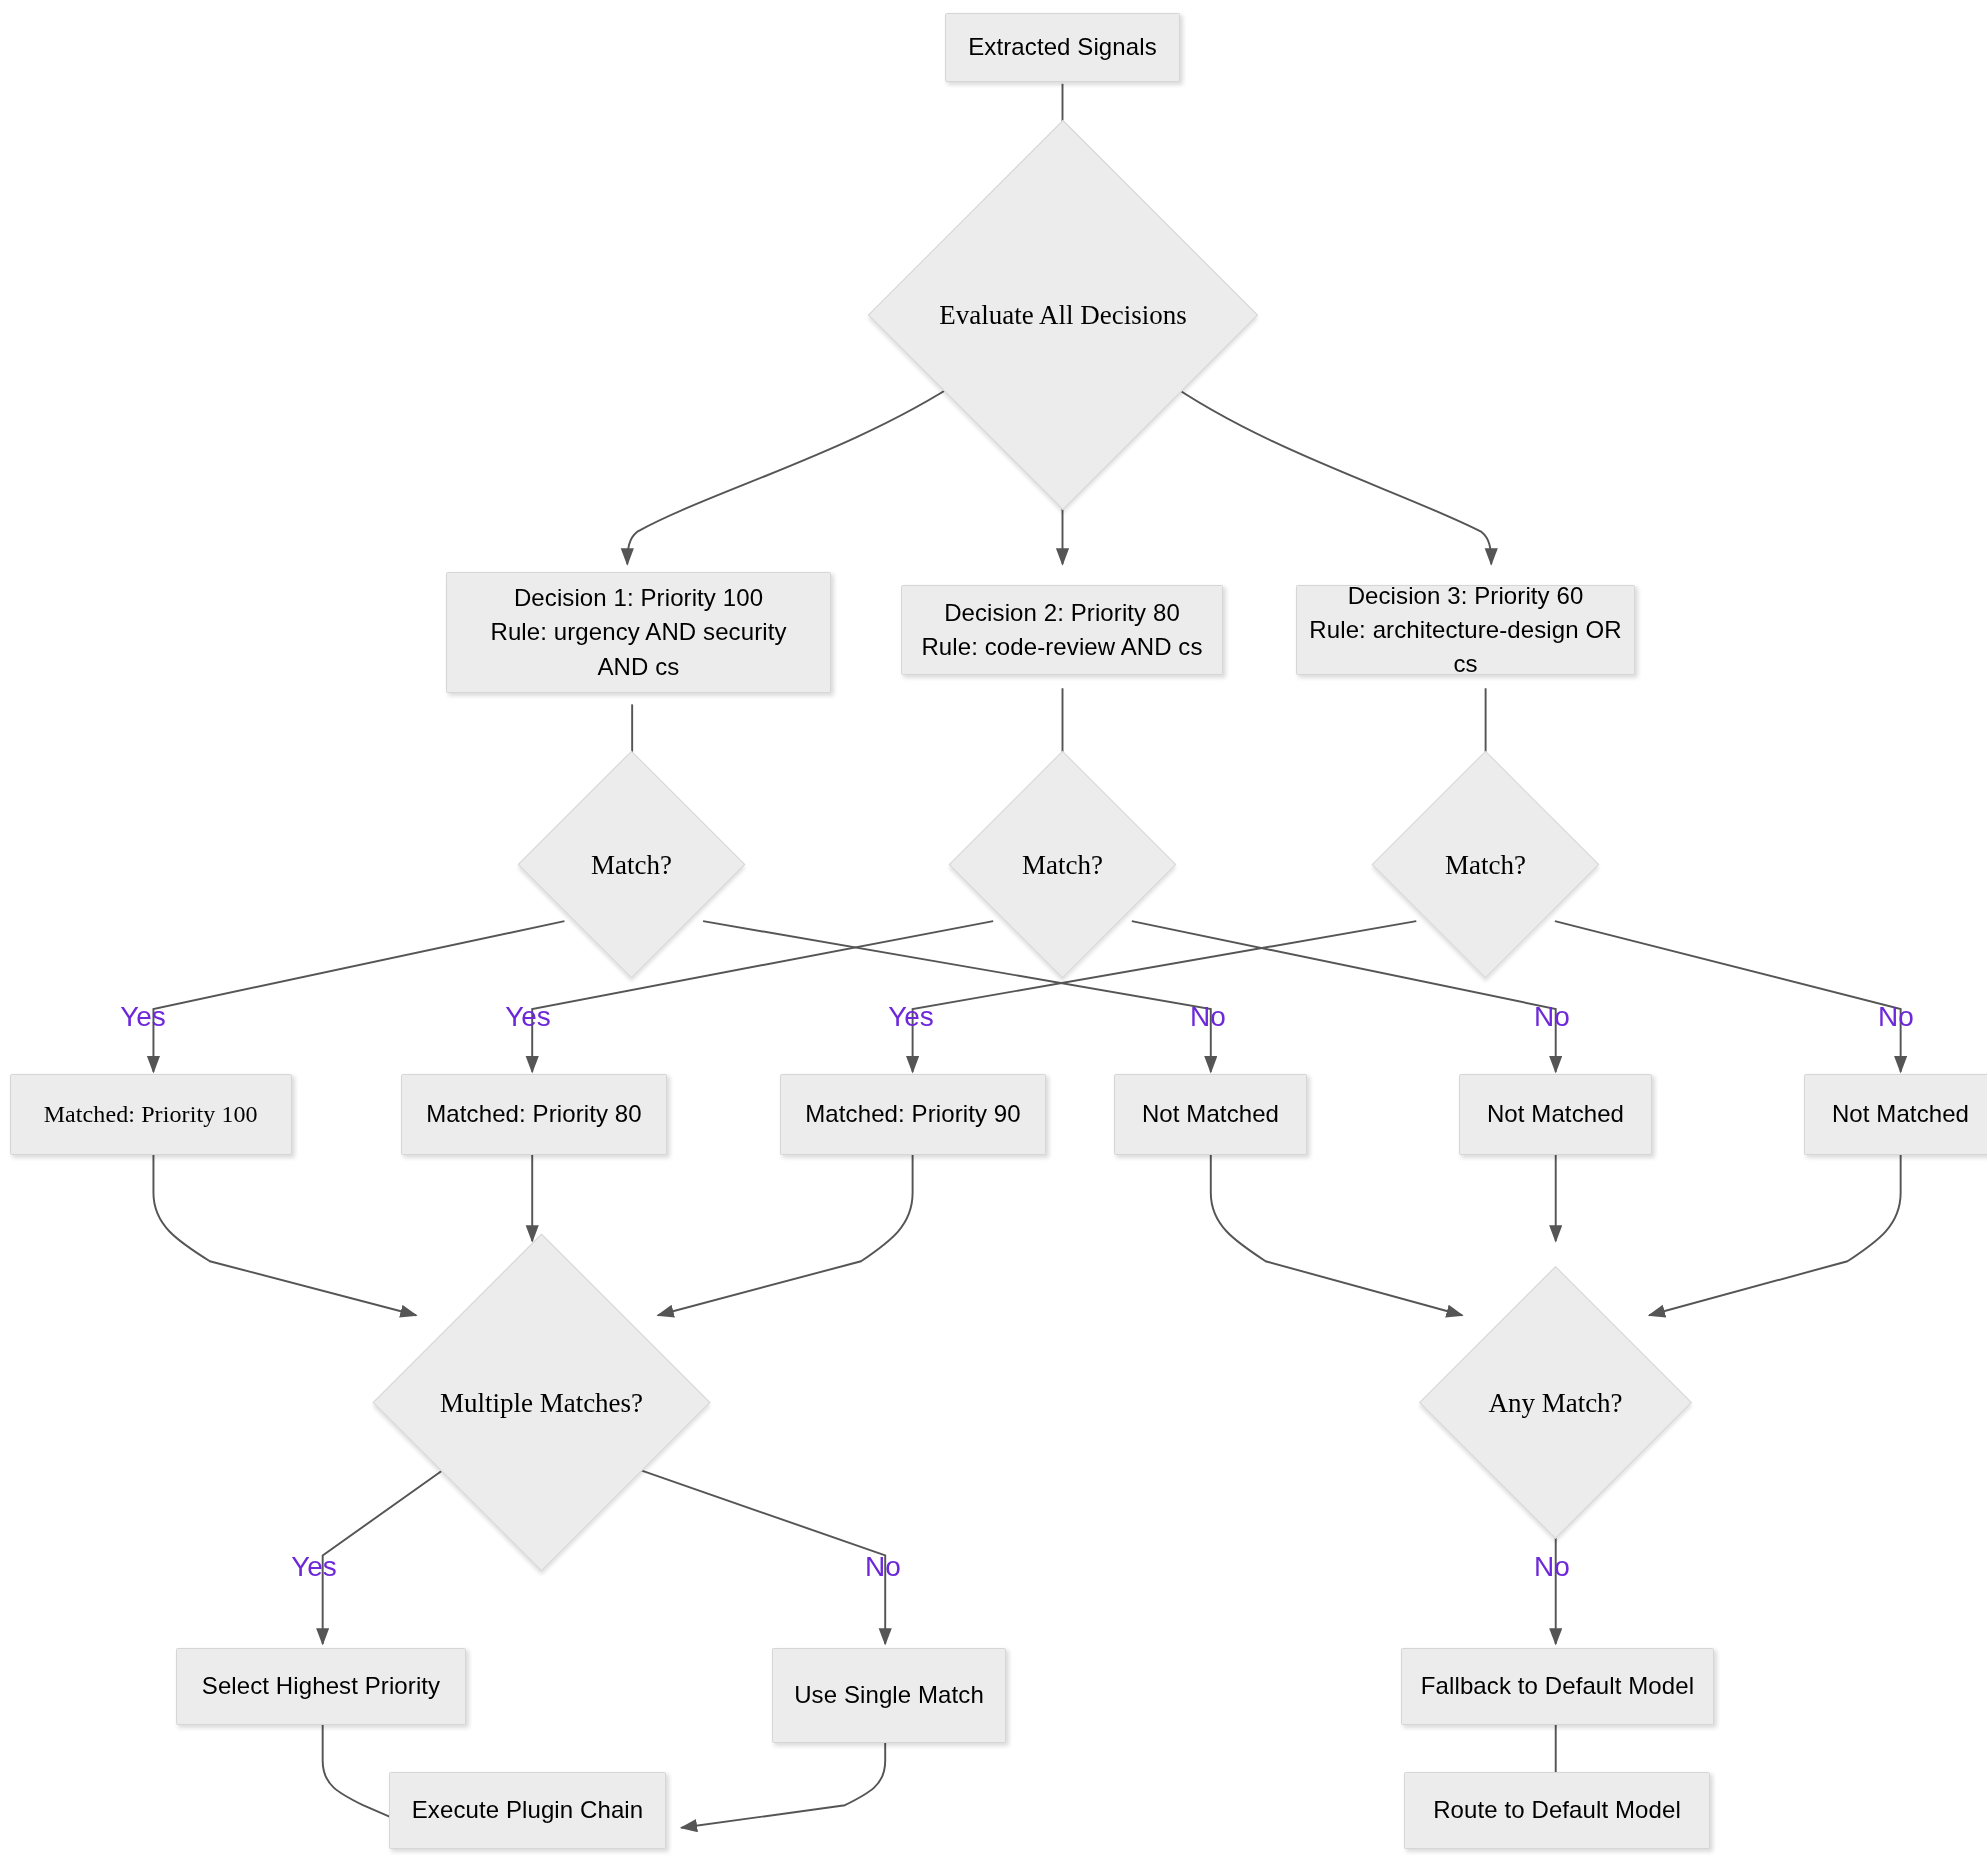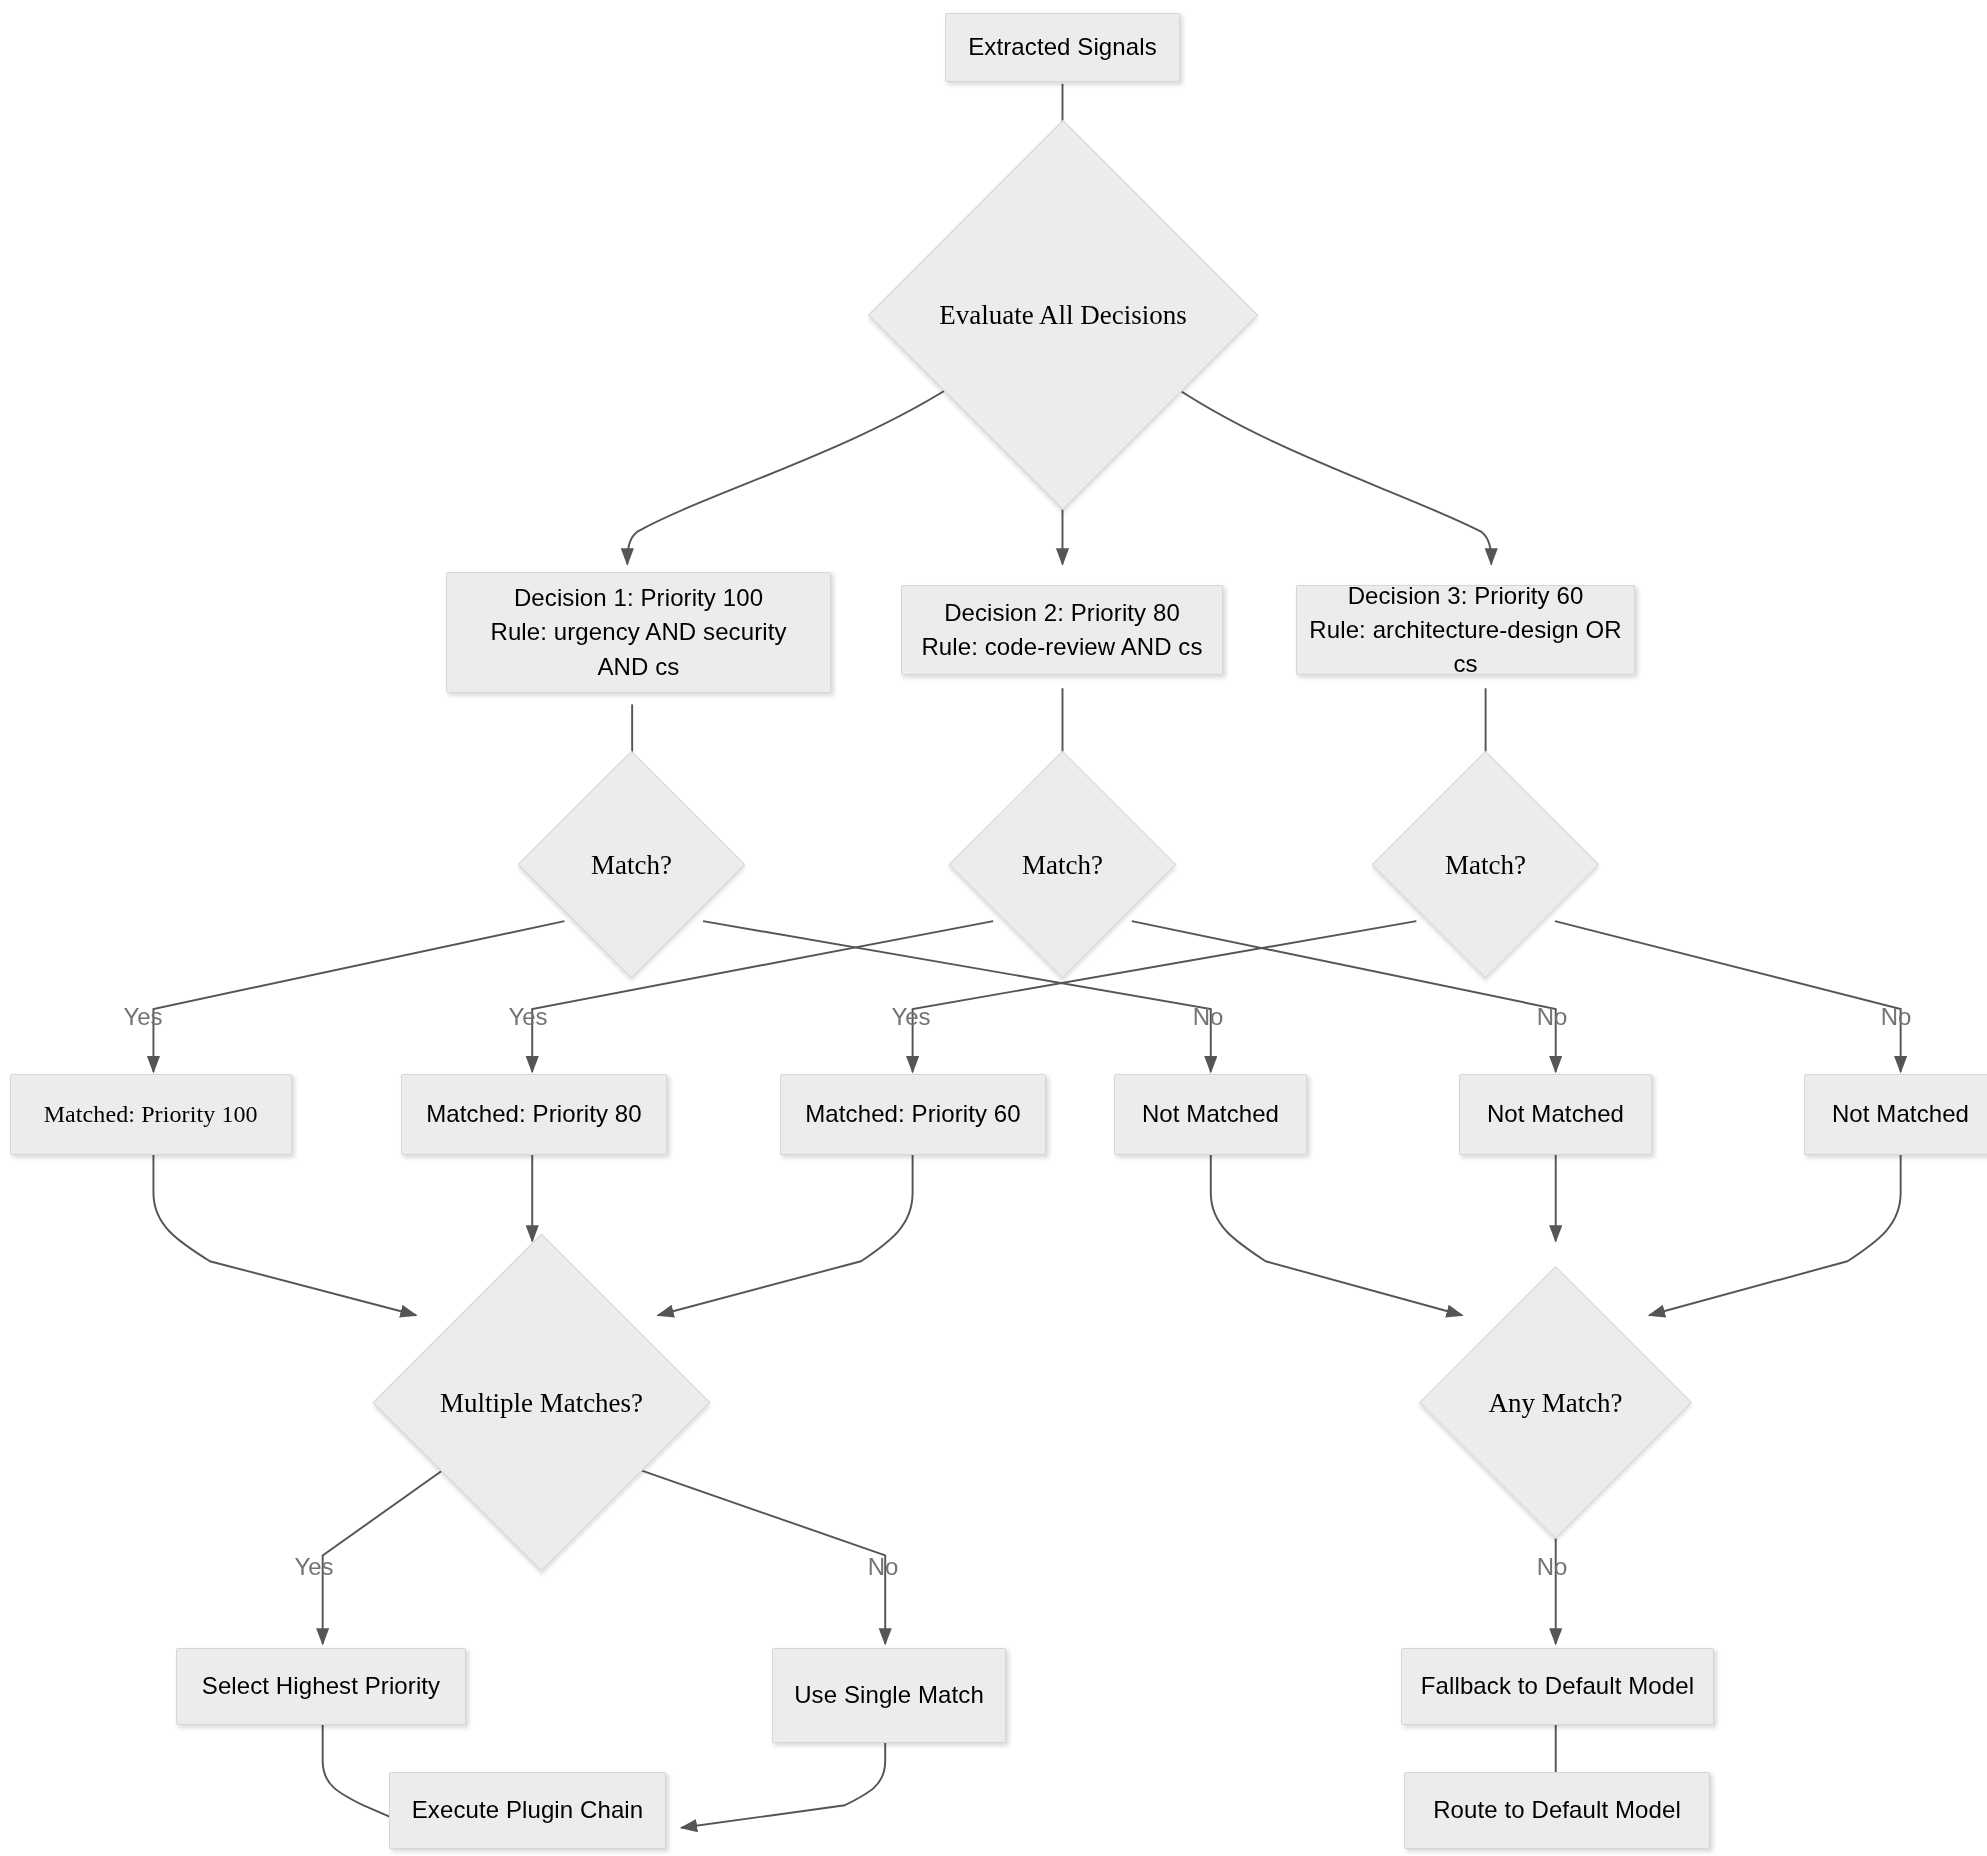--- a/index.html
+++ b/index.html
@@ -65,22 +65,22 @@
     top: 50%;
     transform: translate(-50%, -50%);
     white-space: nowrap;
     font-size: 27px;
     color: #000000;
     z-index: 2;
     font-family: Liberation Serif, serif;
   }
   .edge-label {
     position: absolute;
-    font-size: 24px;
-    color: #737373;
+    font-size: 28px;
+    color: #6d28d9;
     background: transparent;
     white-space: nowrap;
     transform: translate(-50%, -50%);
   }
 </style>
 </head>
 <body>
 
 <div id="flow-root">
 
@@ -180,21 +180,21 @@
 
   <div class="node node-rect" style="left:9.7px; top:1074px; width:282px; height:81px;font-family:Liberation Serif, serif;">
     <span>Matched: Priority 100</span>
   </div>
 
   <div class="node node-rect" style="left:401px; top:1074px; width:266px; height:81px;">
     <span>Matched: Priority 80</span>
   </div>
 
   <div class="node node-rect" style="left:780px; top:1074px; width:266px; height:81px;">
-    <span>Matched: Priority 60</span>
+    <span>Matched: Priority 90</span>
   </div>
 
   <div class="node node-rect" style="left:1114px; top:1074px; width:193px; height:81px;">
     <span>Not Matched</span>
   </div>
 
   <div class="node node-rect" style="left:1459px; top:1074px; width:193px; height:81px;">
     <span>Not Matched</span>
   </div>
 

